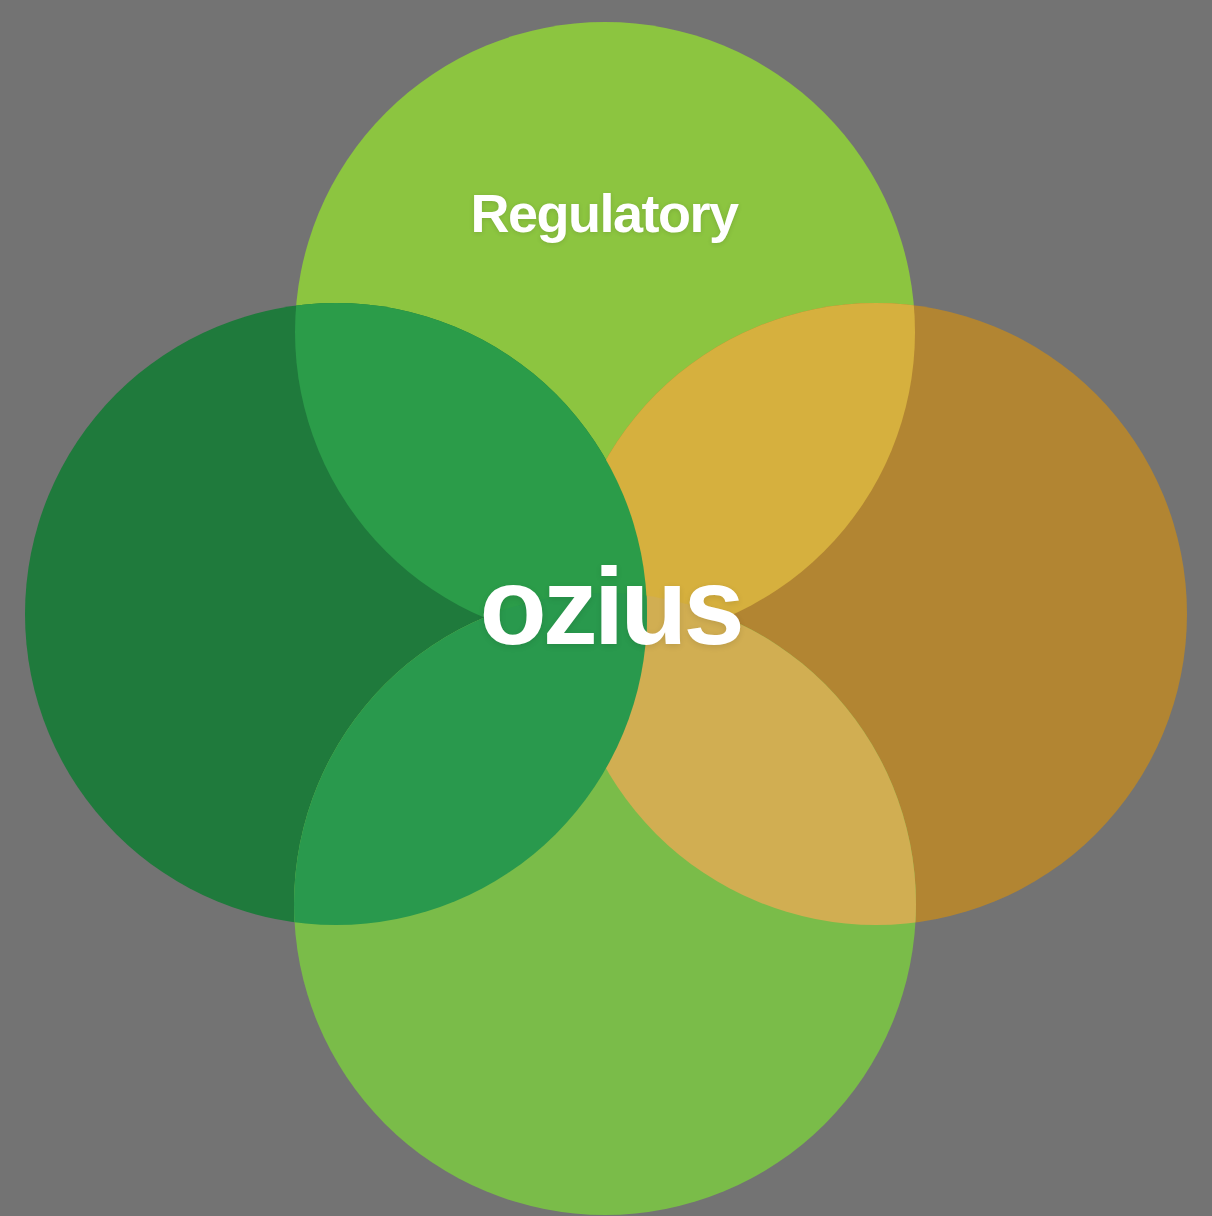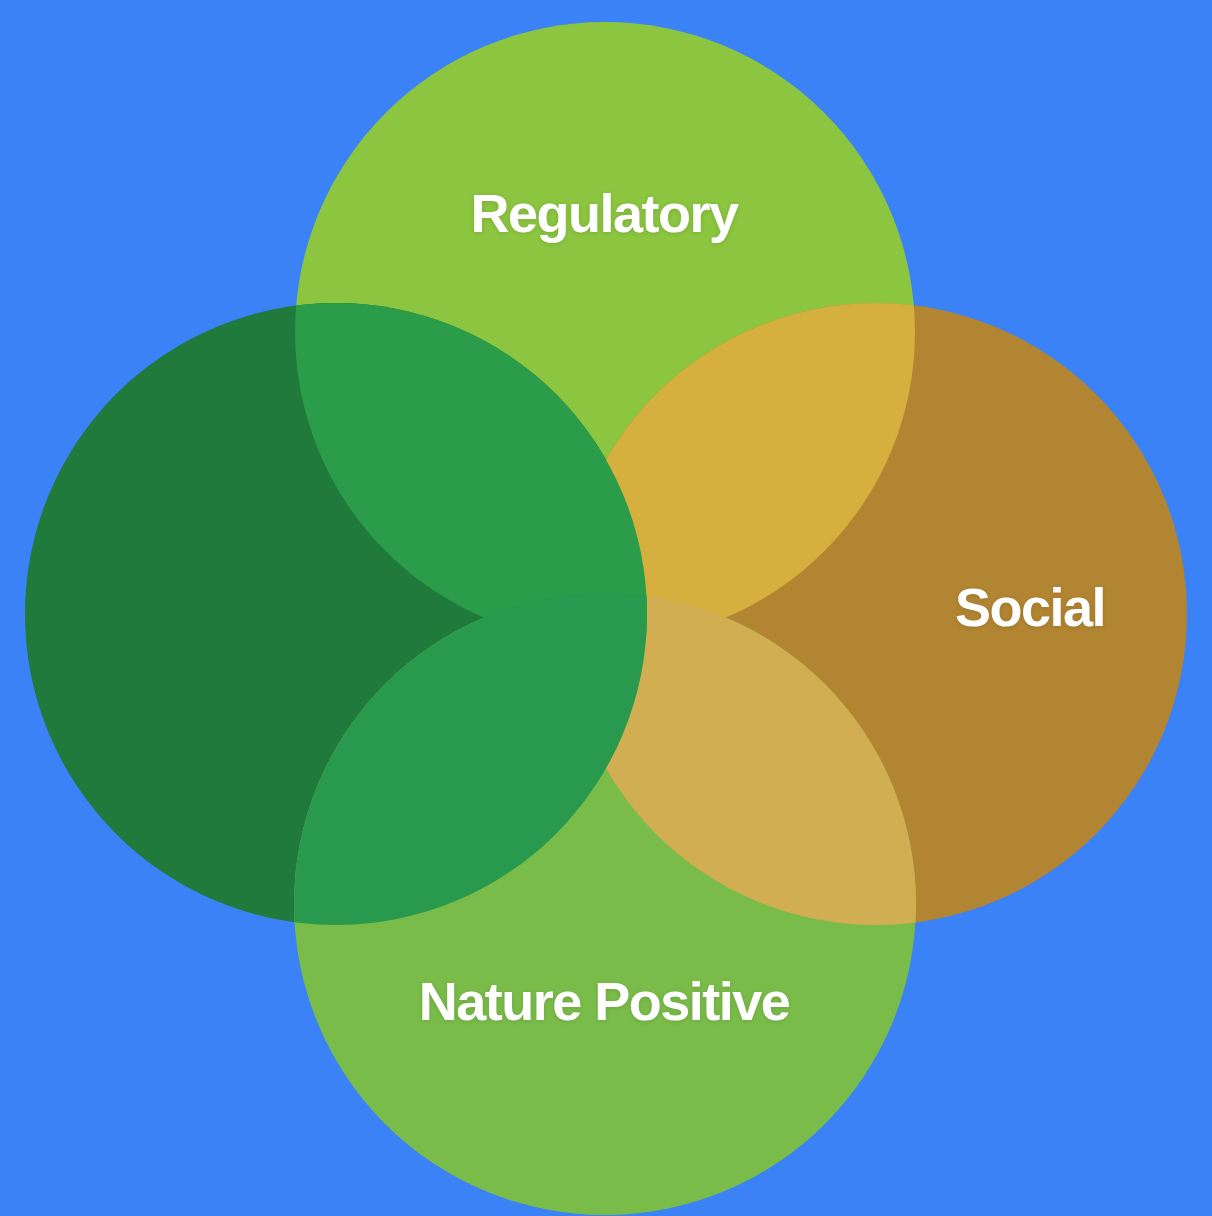--- a/index.html
+++ b/index.html
@@ -50,21 +50,21 @@
     letter-spacing: -4px;
     line-height: 1;
     white-space: nowrap;
     text-shadow: 0 2px 6px rgba(0,0,0,0.10);
     user-select: none;
   }
 </style>
 </head>
 <body>
 
-<div class="stage" data-bind-style="background-color:diagram.background_color" style="background-color: #3b82f6; text-decoration: underline;">
+<div class="stage" data-bind-style="background-color:diagram.background_color" style="background-color: #737373; text-decoration: underline;">
 
   <svg viewBox="0 0 1212 1216" aria-hidden="true">
     <defs>
       <clipPath id="clipTop">
           <circle cx="605" cy="332" r="310"></circle>
         </clipPath>
       <clipPath id="clipLeft">
           <circle cx="336" cy="614" r="311"></circle>
         </clipPath>
       <clipPath id="clipRight">
@@ -91,17 +91,16 @@
       <circle cx="605" cy="332" r="310" fill="#2B9C49"></circle>
     </g>
     <g clip-path="url(#clipLeft)">
       <circle cx="605" cy="904" r="311" fill="#29994D"></circle>
     </g>
   </svg>
 
   <div class="circle-label label-regulatory" data-bind="diagram.circles.0.label" data-bind-style="color:diagram.circles.0.label_color" style="color: rgb(255, 255, 255);">Regulatory</div>
 
 
-  <div class="circle-label label-social" data-bind="diagram.circles.2.label" data-bind-style="color:diagram.circles.2.label_color" style="color: rgb(255, 255, 255);">Social</div>
 
-  <div class="circle-label label-nature-positive" data-bind="diagram.circles.3.label" data-bind-style="color:diagram.circles.3.label_color" style="color: rgb(255, 255, 255);">Nature Positive</div>
 
+  <div class="center-logo" data-bind="diagram.center_logo.text" data-bind-style="color:diagram.center_logo.color" style="color: rgb(255, 255, 255);">ozius</div>
 </div>
 
 </body></html>

